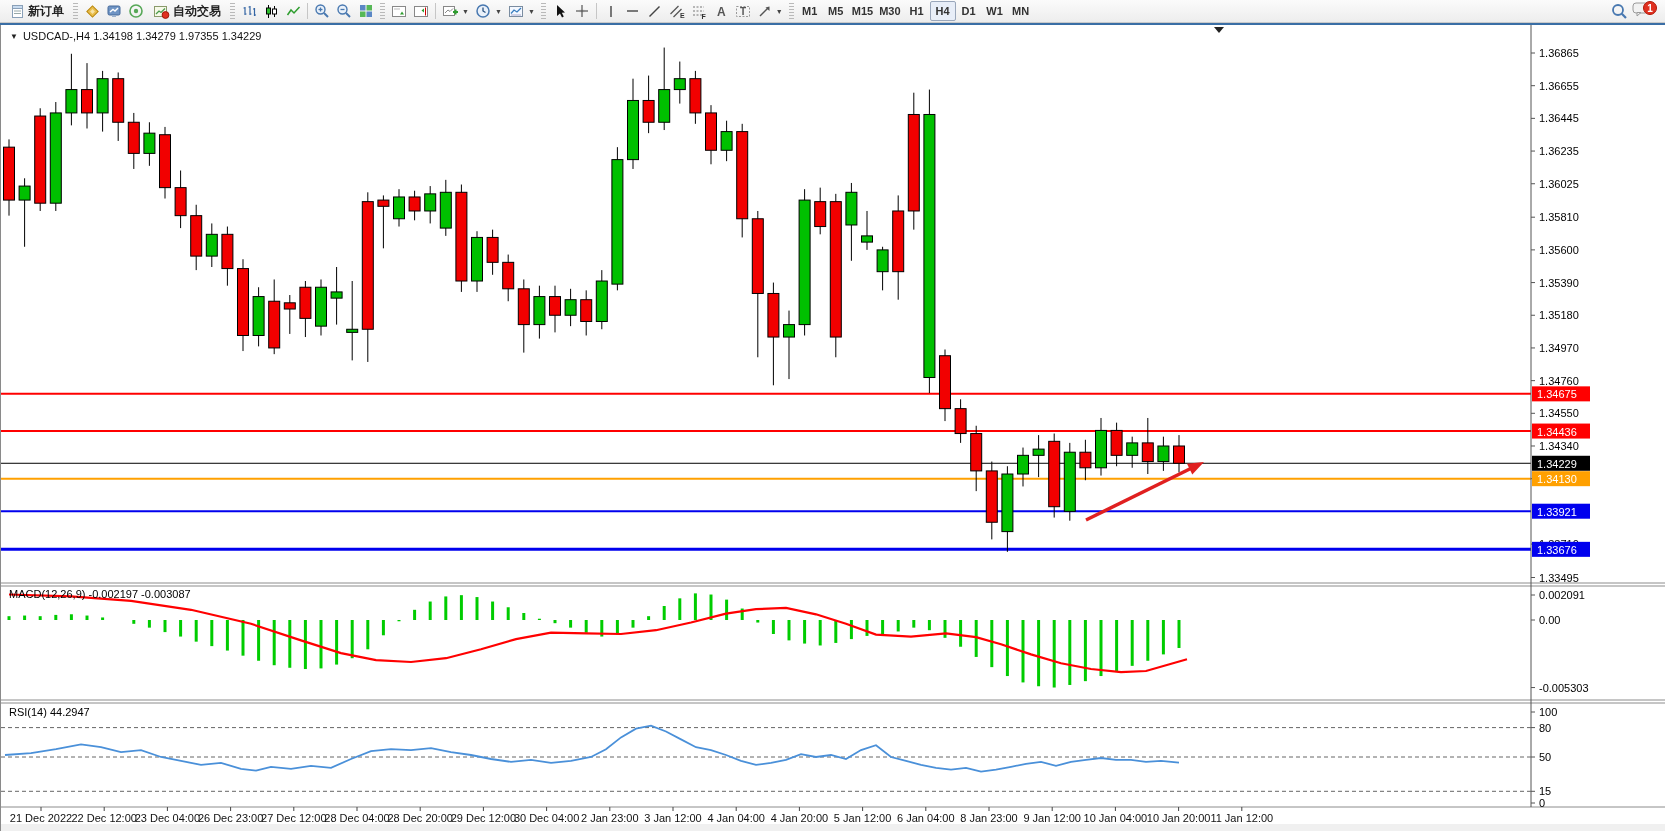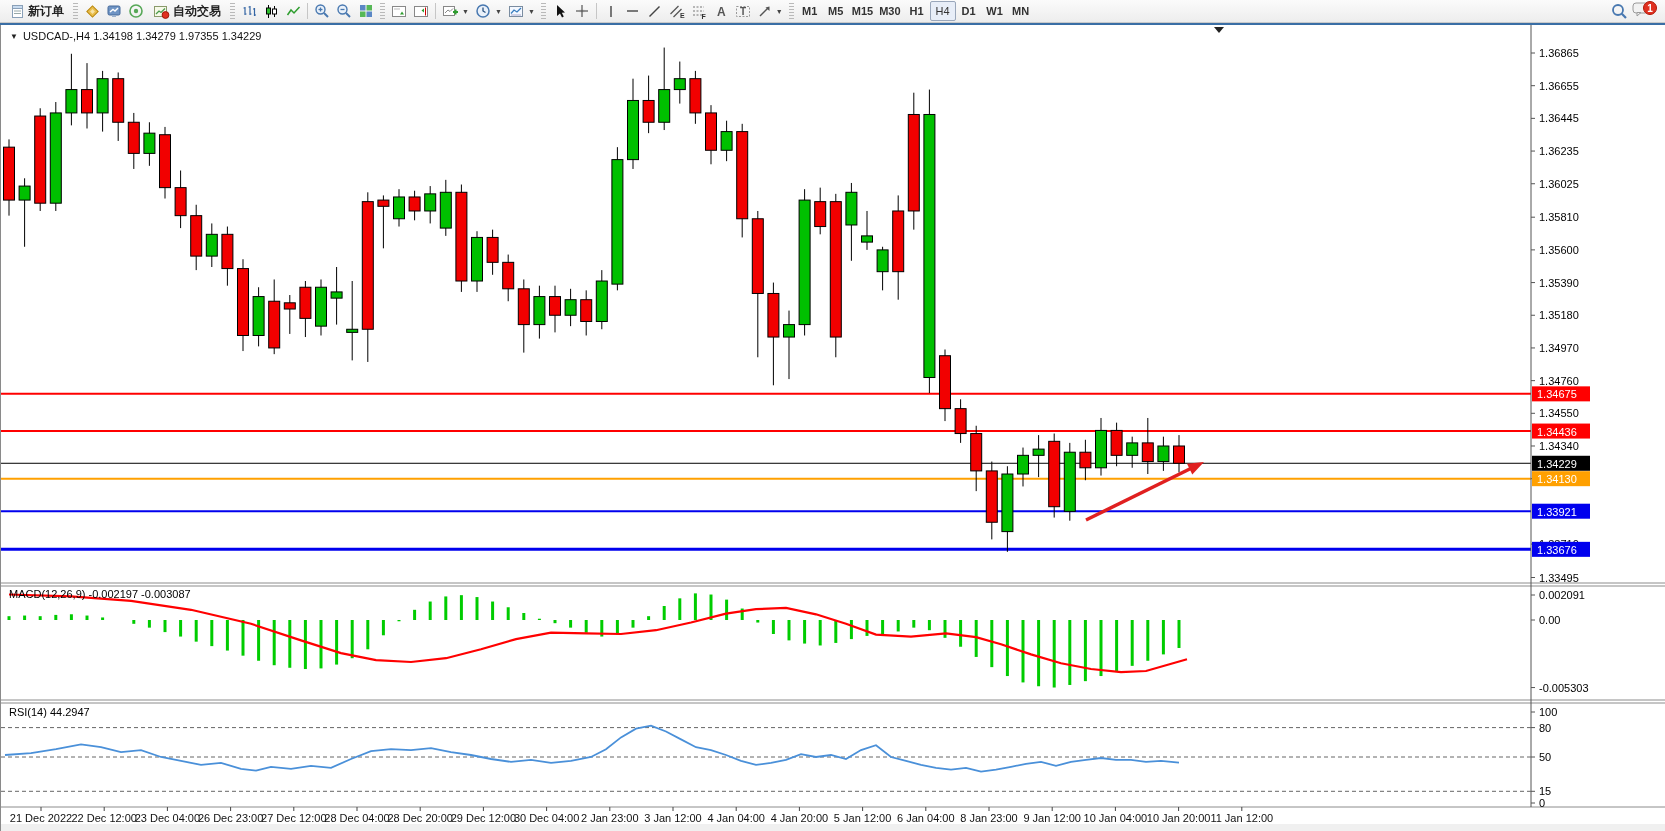--- a/index.html
+++ b/index.html
@@ -10,21 +10,21 @@
   
   .toolbar { position:absolute; left:0; top:0; width:1665px; height:23px;
     background:linear-gradient(#fbfbfb,#ededed); border-bottom:1px solid #c9c9c9;
     display:flex; align-items:center; padding:0 4px; z-index:5; }
   .accent-line { position:absolute; left:0; top:23px; width:1665px; height:2px; background:#3a6ea5; z-index:6; }
   .tbtn { height:20px; min-width:22px; padding:0 2px; display:flex; align-items:center; justify-content:center;
     gap:3px; border:1px solid transparent; border-radius:2px; color:#222; font-size:12px; cursor:default;font-weight:bold; }
   .tbtn.labeled { padding:0 5px; }
   .tbtn.active { border:1px solid #8fa8c8; background:#dce6f5; }
   .tf { font-size:11px; color:#333; min-width:26px; }
-  .tf.active { border:1px solid #9aa7bb; background:#e8eef8; font-weight:normal;text-align:right; }
+  .tf.active { border:1px solid #9aa7bb; background:#e8eef8; font-weight:bold;text-align:right; }
   .grip { width:5px; height:16px; margin:0 3px;
     background:repeating-linear-gradient(to bottom,#b9b9b9 0 1px,transparent 1px 3px); }
   .sep { width:1px; height:16px; background:#c6c6c6; margin:0 3px; }
   .spacer { flex:1; }
   .caret { font-size:7px; color:#444; margin-left:1px; }
   .badge { position:absolute; top:1px; right:-6px; width:14px; height:14px; border-radius:50%;
     background:#e03020; color:#fff; font-size:10px; font-weight:bold; display:flex;
     align-items:center; justify-content:center; border:1px solid #b01808; }
   .bubble-wrap { position:relative; margin-right:10px; }
 

